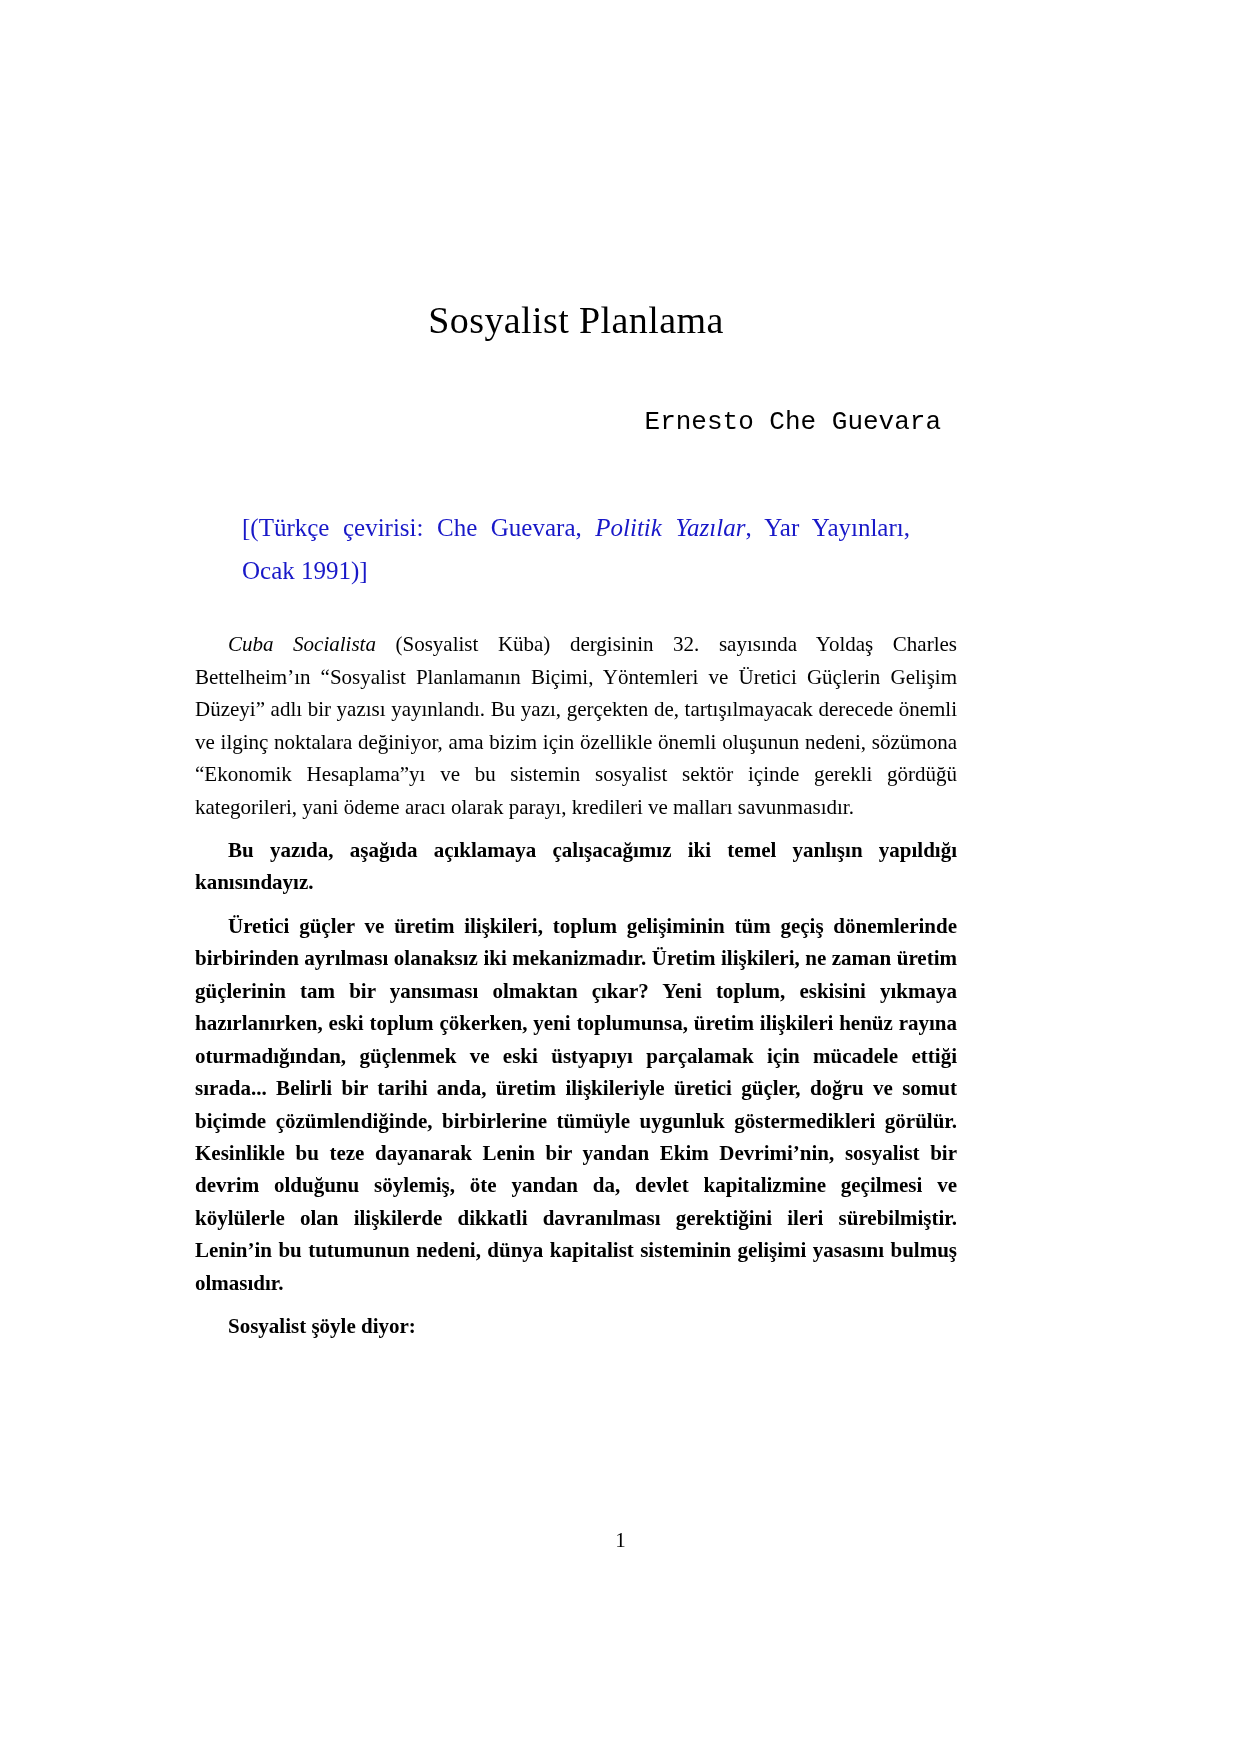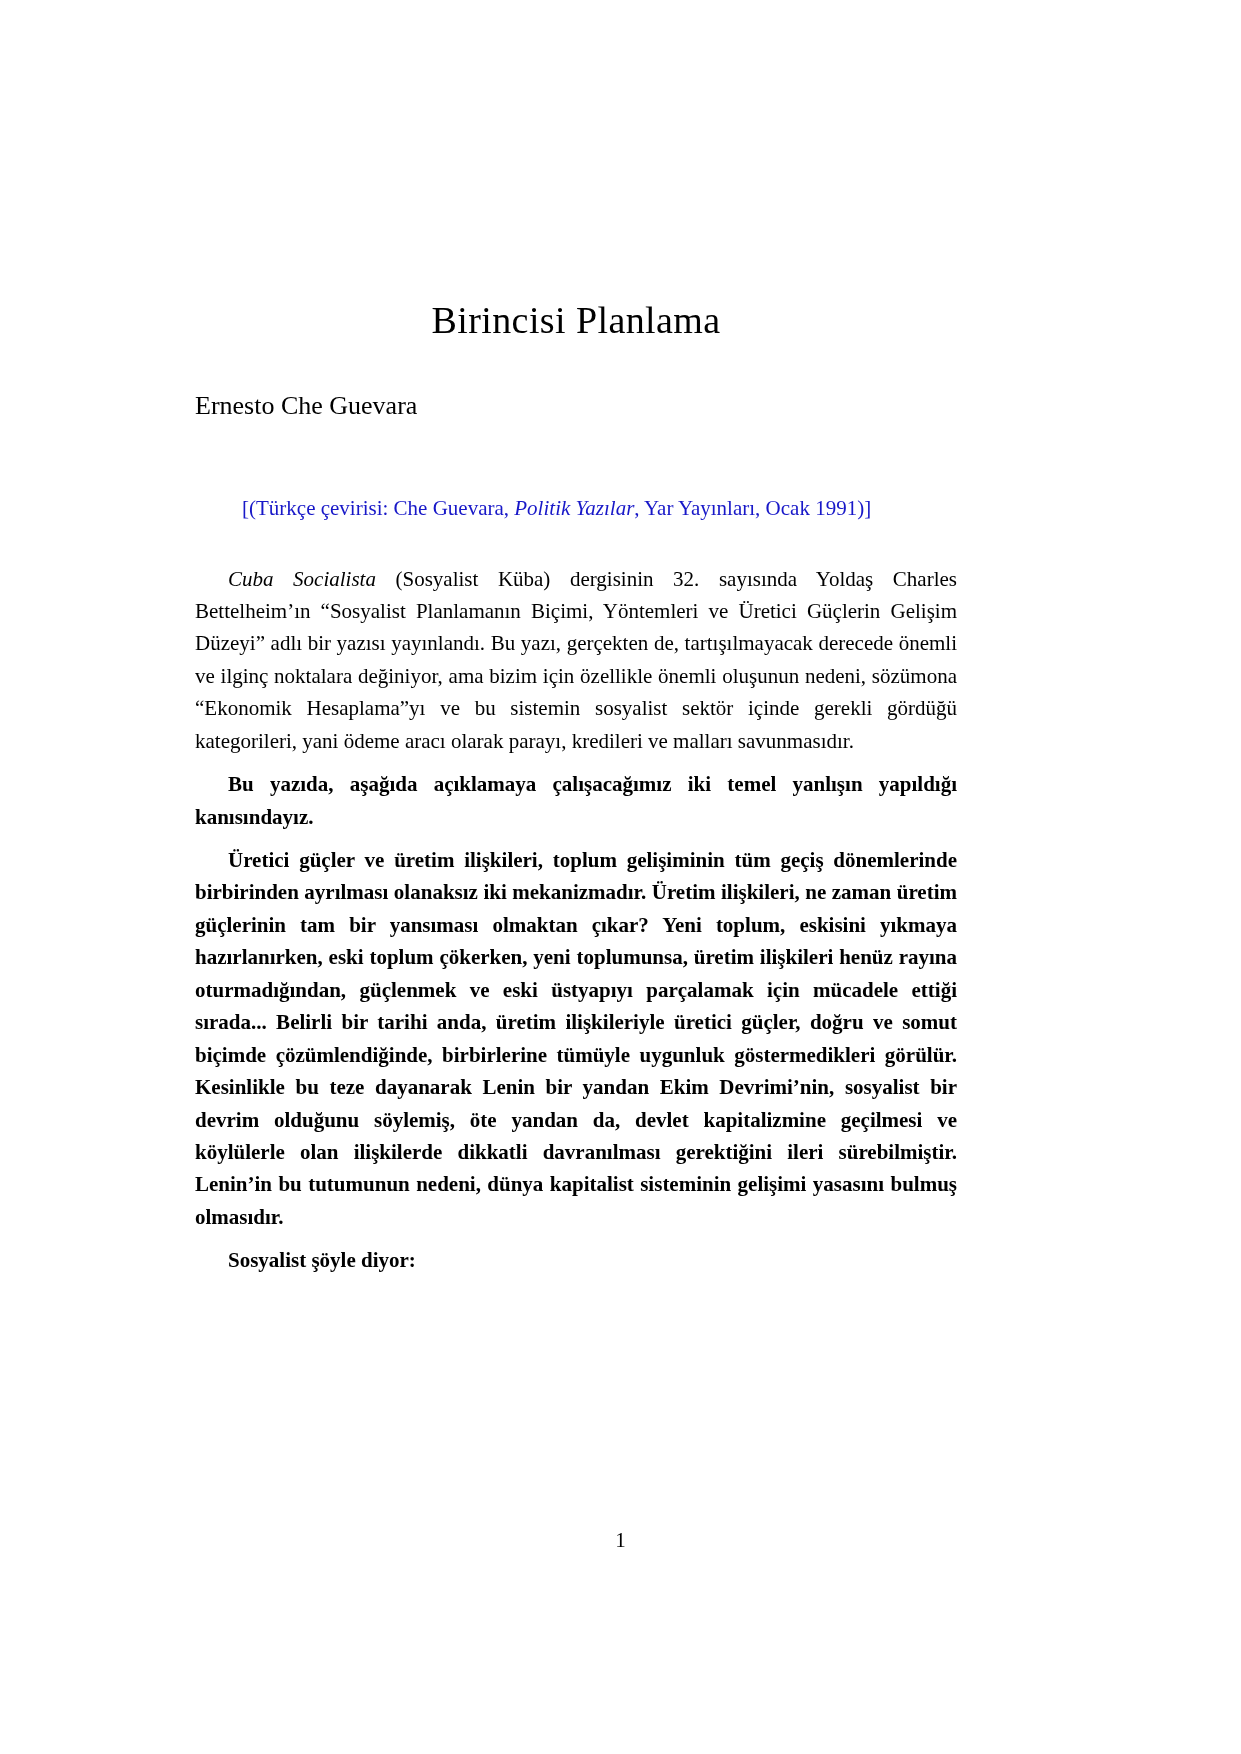--- a/index.html
+++ b/index.html
@@ -30,30 +30,31 @@
   .doc-title {
     margin: 0;
     padding-top: 300px;
     text-align: center;
     font-size: 38px;
     font-weight: normal;
     letter-spacing: 0.4px;
     line-height: 1.1;
   }
   .doc-author {
-    margin: 0;
+    margin: 16px;
     padding-top: 50px;
-    text-align: left;
+    text-align: right;
     font-size: 26px;
     font-weight: normal;
     line-height: 1.1;
+    font-family: Liberation Mono, monospace;
   }
   .citation {
     color: #1818c8;
-    font-size: 21px;
+    font-size: 25px;
     line-height: 1.72;
     text-align: justify;
     text-align-last: left;
     margin: 70px 0 0 0;
     padding-left: 47px;
     padding-right: 47px;
     -webkit-hyphens: none;
     hyphens: none;
   }
   .citation .it {
@@ -88,21 +89,21 @@
     font-size: 21px;
     line-height: 1;
   }
 </style>
 </head>
 <body>
 
 <div class="page">
   <div class="content">
 
-    <h1 class="doc-title">Birincisi Planlama</h1>
+    <h1 class="doc-title">Sosyalist Planlama</h1>
 
     <h2 class="doc-author">Ernesto Che Guevara</h2>
 
     <p class="citation"><span>[(Türkçe çevirisi: Che Guevara, </span><span class="it">Politik Yazılar</span><span>, Yar Yayınları, Ocak 1991)]</span></p>
 
     <p class="body-par first-par"><span class="it">Cuba Socialista</span><span> (Sosyalist Küba) dergisinin 32. sayısında Yoldaş Charles Bettelheim’ın “Sosyalist Planlamanın Biçimi, Yöntemleri ve Üretici Güçlerin Gelişim Düzeyi” adlı bir yazısı yayınlandı. Bu yazı, gerçekten de, tartışılmayacak derecede önemli ve ilginç noktalara değiniyor, ama bizim için özellikle önemli oluşunun nedeni, sözümona “Ekonomik Hesaplama”yı ve bu sistemin sosyalist sektör içinde gerekli gördüğü kategorileri, yani ödeme aracı olarak parayı, kredileri ve malları savunmasıdır.</span></p>
 
     <p class="body-par"><span>Bu yazıda, aşağıda açıklamaya çalışacağımız iki temel yanlışın yapıldığı kanısındayız.</span></p>
 
 

